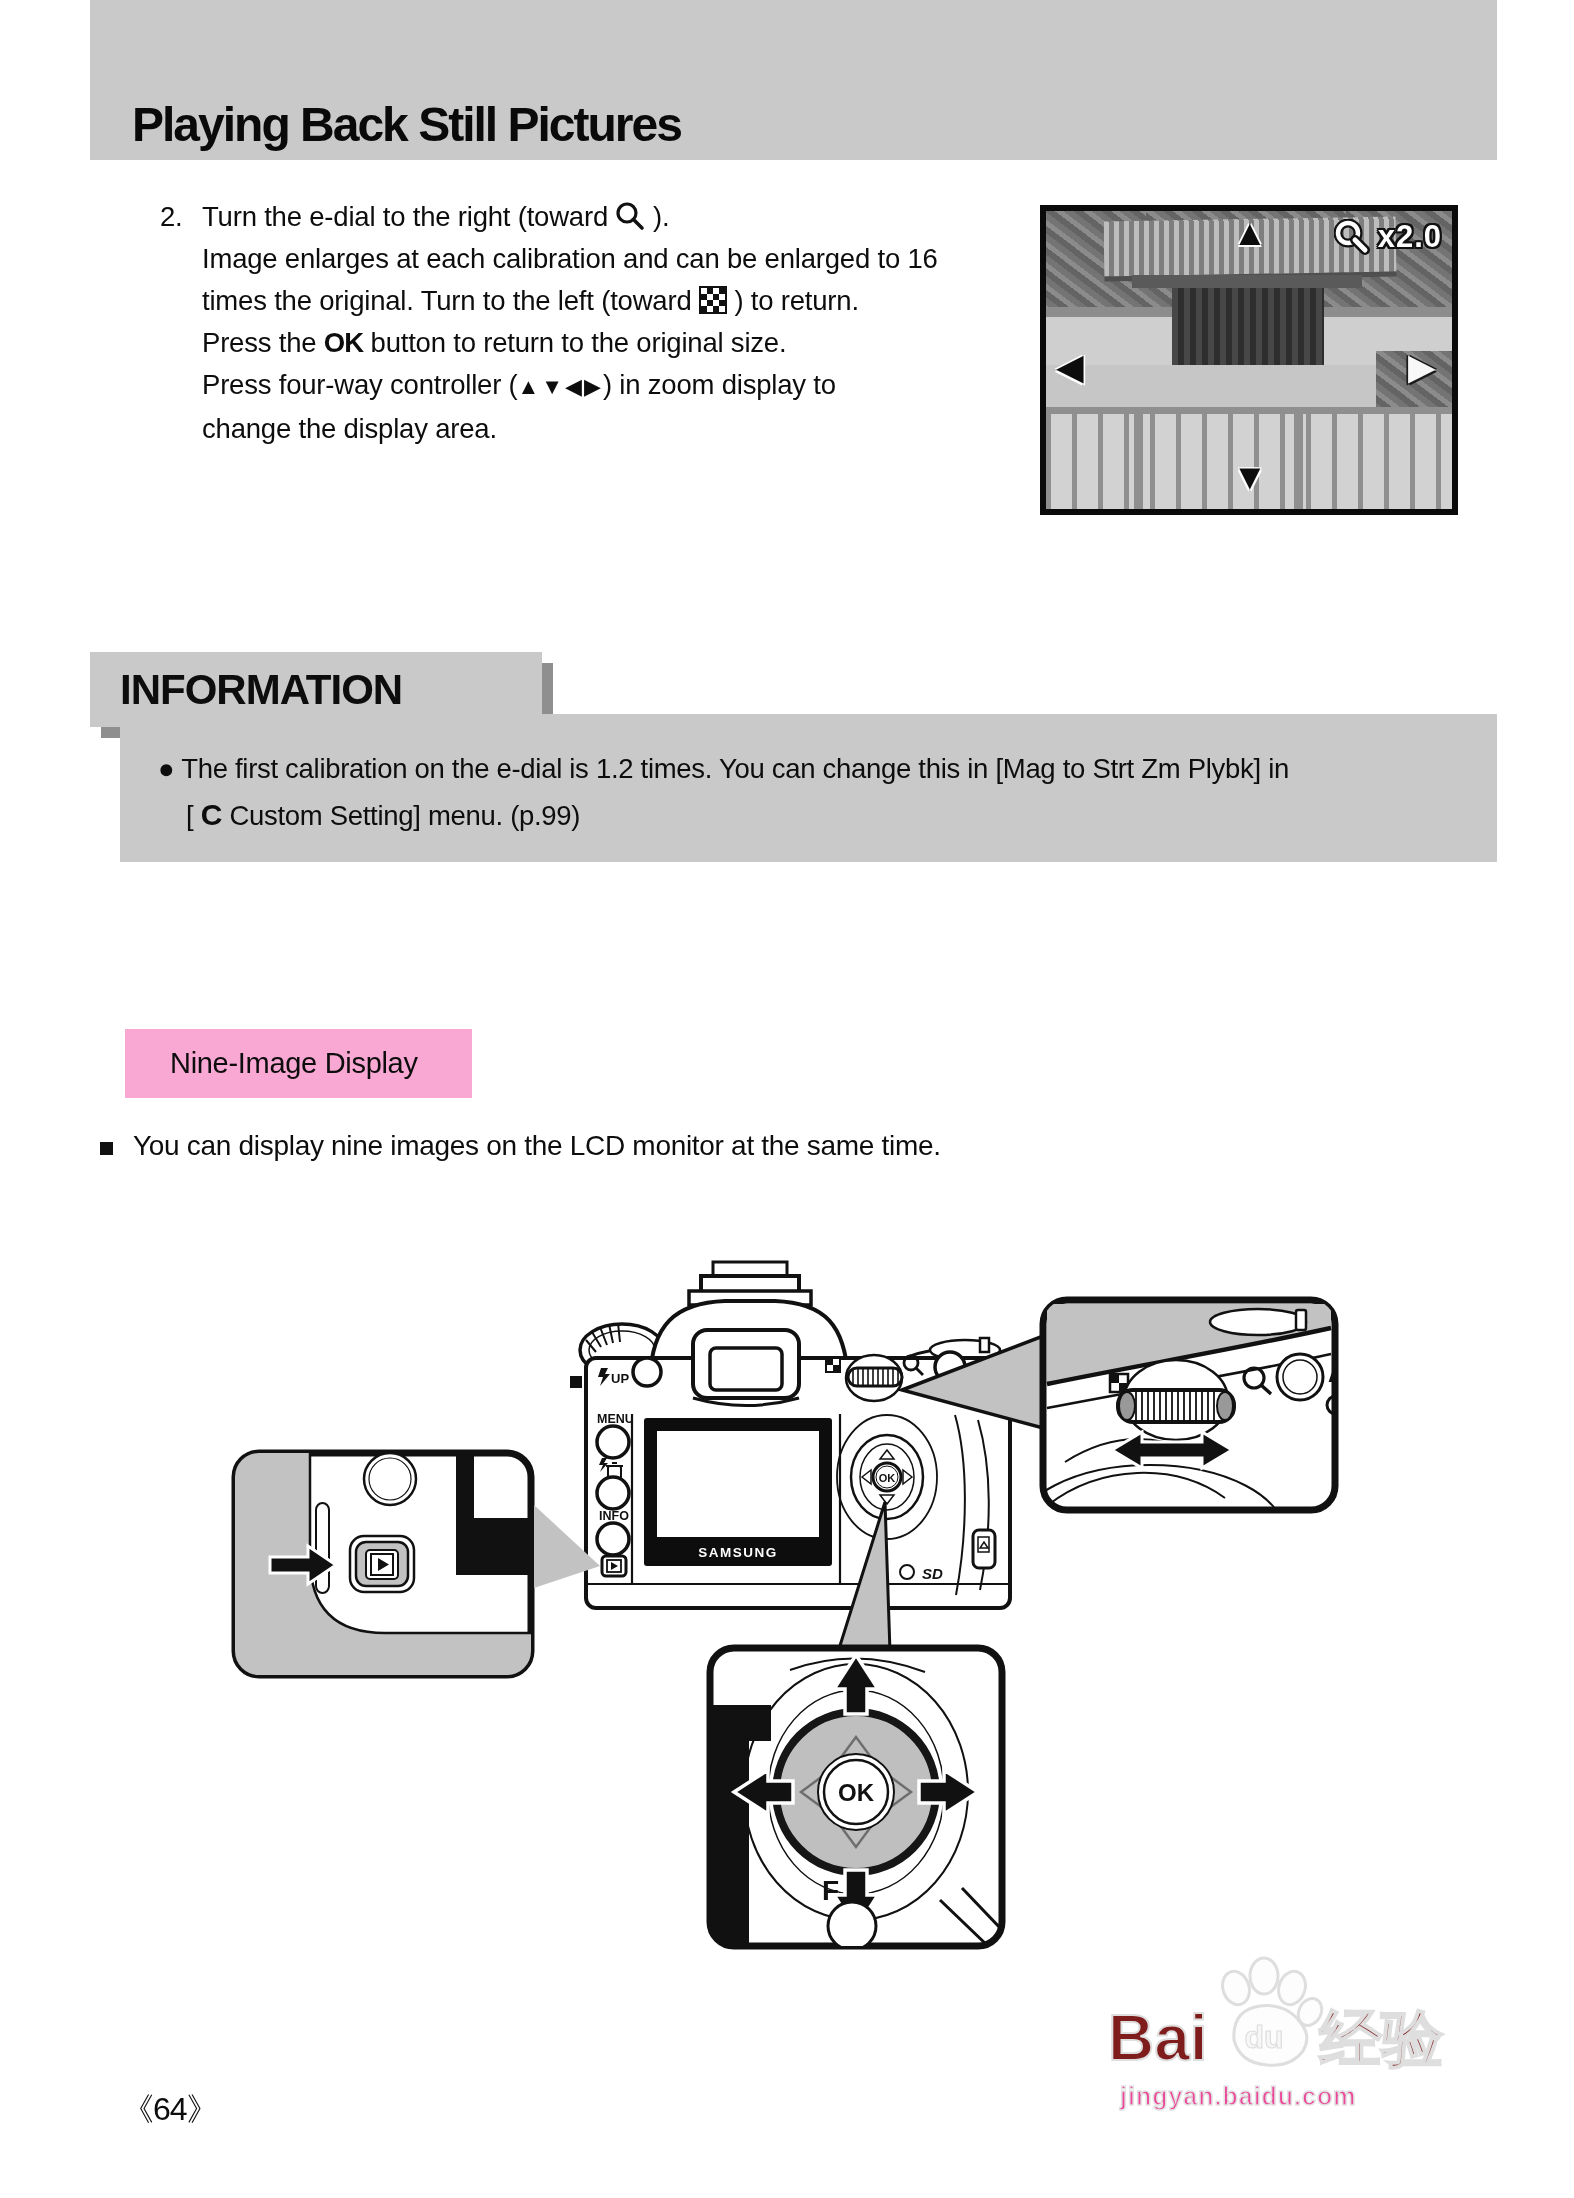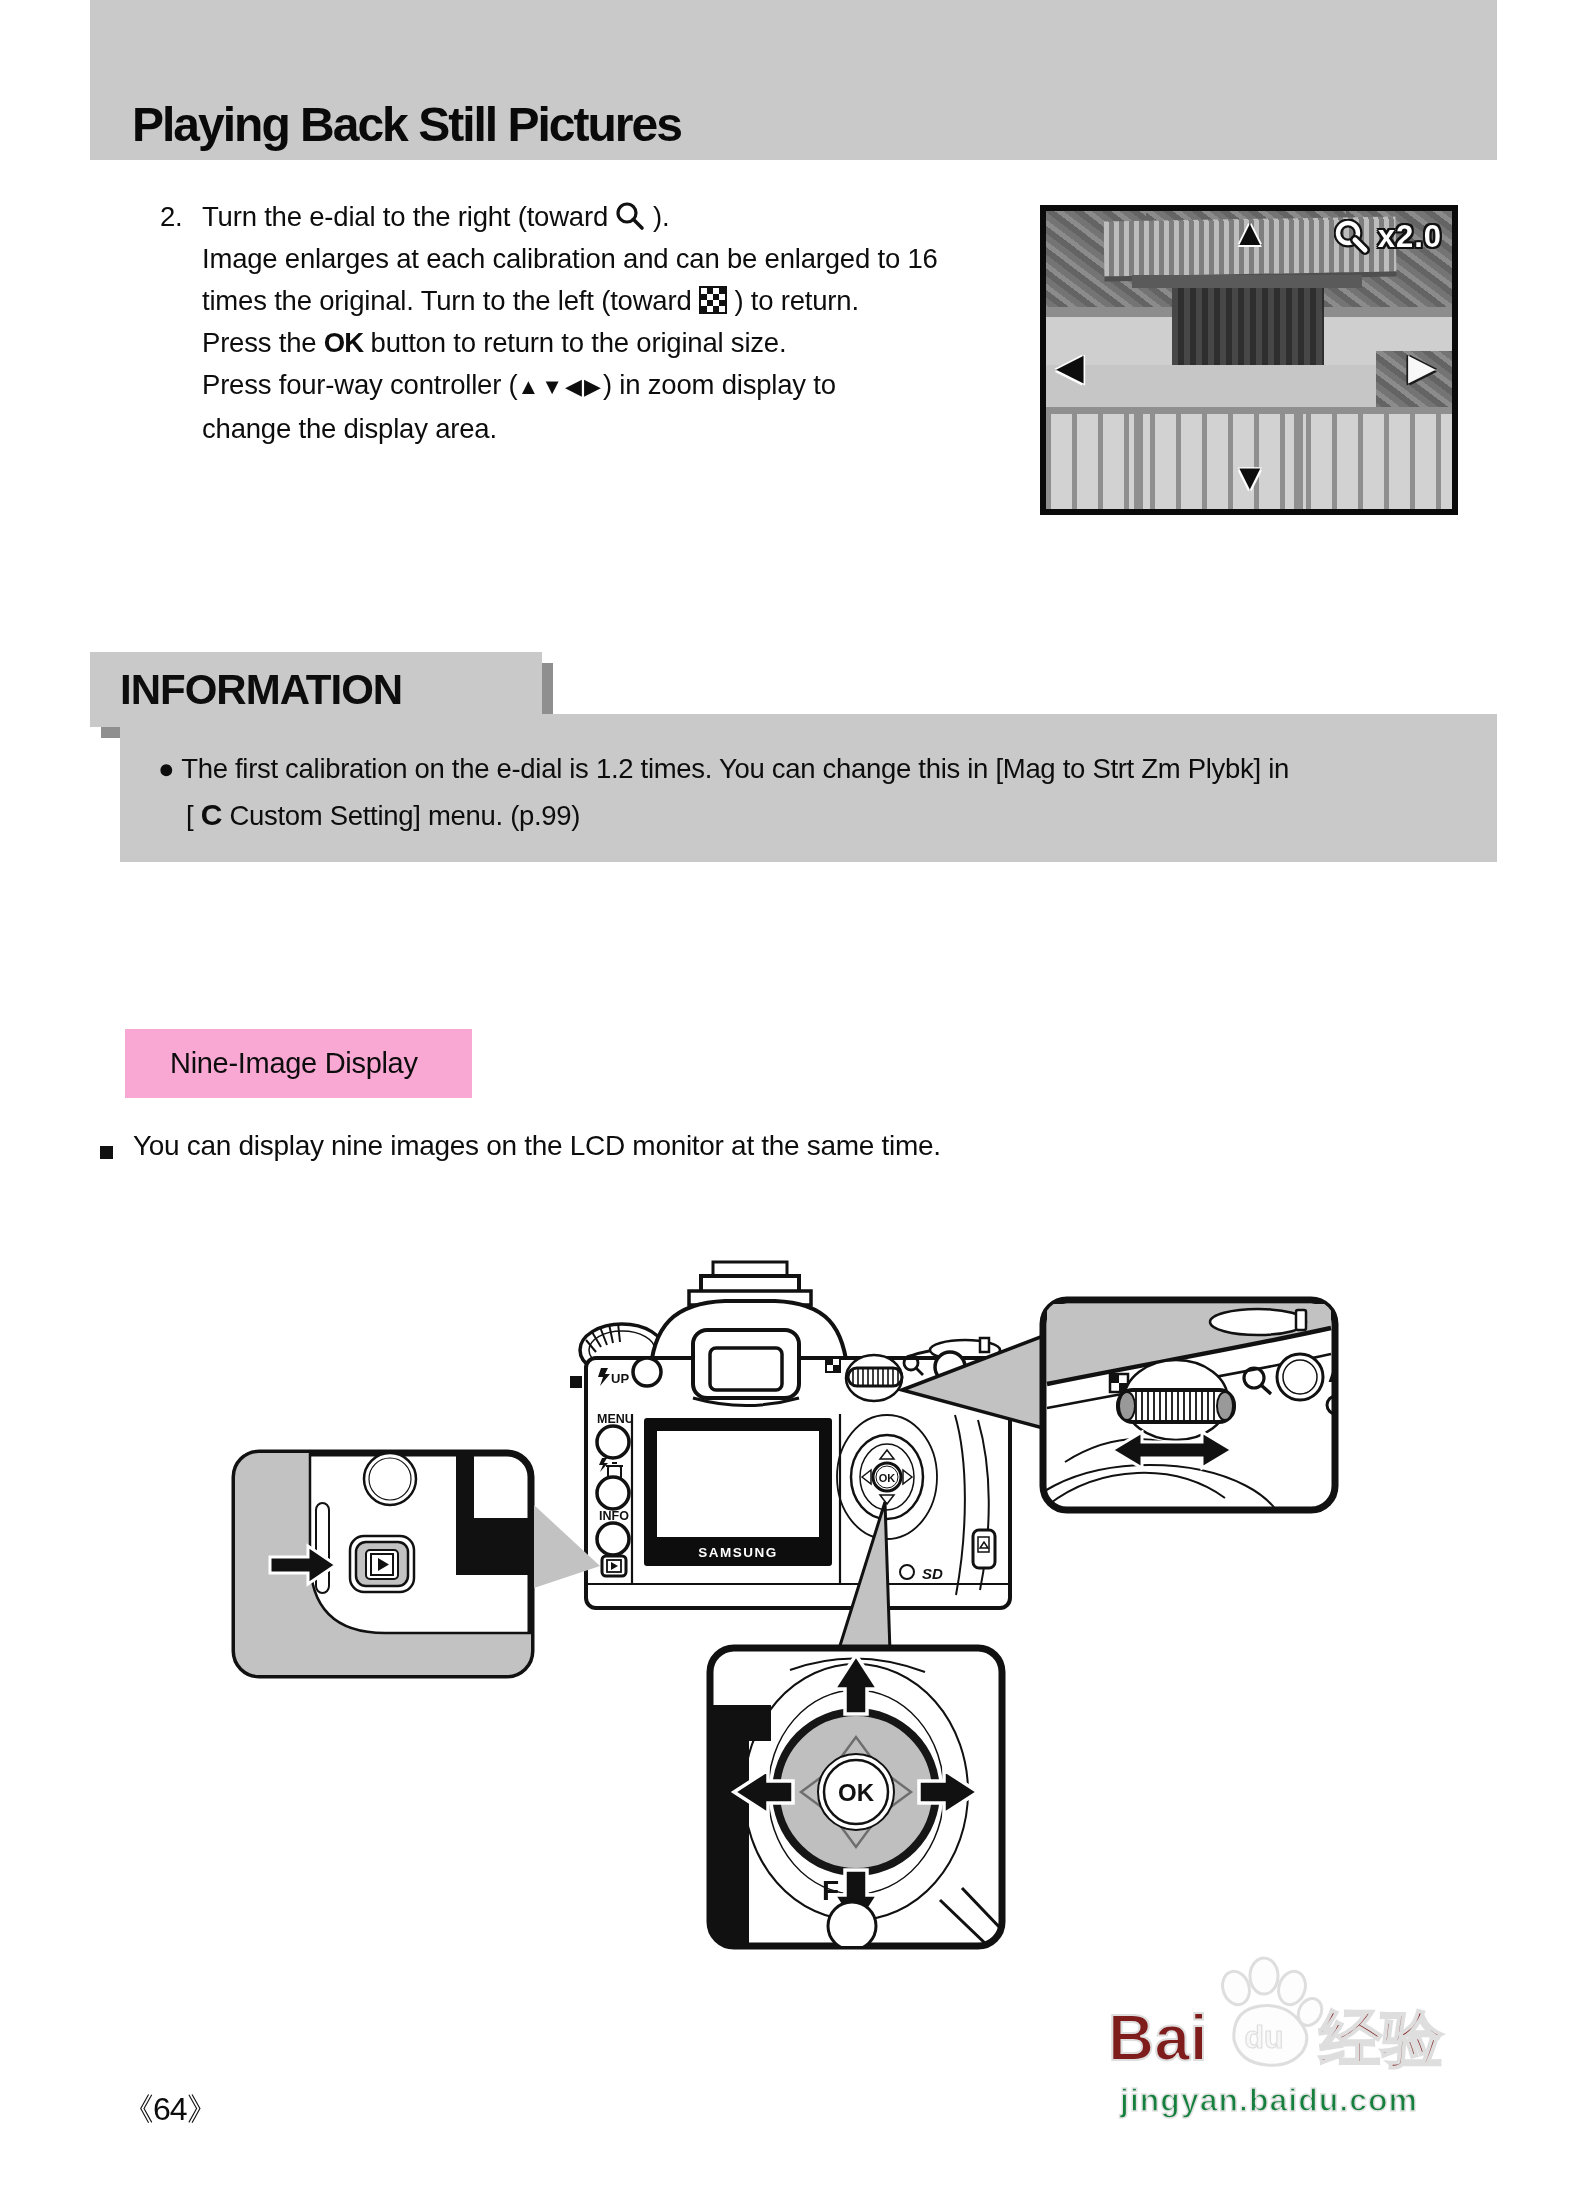--- a/index.html
+++ b/index.html
@@ -45,35 +45,35 @@
              box-shadow:11px 11px 0 #8f8f8f;display:flex;align-items:center;}
   .infolabel span{font-size:42px;font-weight:bold;letter-spacing:-1px;margin-left:30px;}
   .infobox{position:absolute;left:120px;top:714px;width:1377px;height:148px;background:#c9c9c9;}
   .infobox .txt{position:absolute;left:38px;top:32px;font-size:27.5px;line-height:46px;letter-spacing:-0.3px;}
   .infobox .ind{margin-left:28px;}
   .bigc{font-weight:bold;font-size:30px;}
   
   .ninelabel{position:absolute;left:125px;top:1029px;width:347px;height:69px;background:#f9a8d4;
              display:flex;align-items:center;}
   .ninelabel span{font-size:29px;margin-left:45px;letter-spacing:-0.3px;}
-  .ninebullet{position:absolute;left:100px;top:1130px;display:flex;align-items:center;}
+  .ninebullet{position:absolute;left:100px;top:1130px;display:flex;align-items:flex-start;}
   .sqb{width:13px;height:13px;background:#111;margin-top:12px;}
   .ninebullet span{font-size:28px;margin-left:20px;letter-spacing:-0.3px;}
   
   .diagram{position:absolute;left:150px;top:1200px;}
   
   .pagenum{position:absolute;left:122px;top:2088px;font-size:32px;letter-spacing:-1px;}
   
   .wm{position:absolute;left:1108px;top:1948px;width:400px;}
   .wm-row{display:flex;align-items:flex-end;}
   .wm-txt{font-weight:bold;color:#7f1d1d;margin-top:32px;-webkit-text-stroke:2px #dedede;}
   .wm-bai{font-size:64px;line-height:1;}
   .wm-cn{font-size:62px;line-height:1;font-family:sans-serif;text-align:center;}
-  .wm-site{font-size:32px;letter-spacing:1px;margin-top:12px;margin-left:12px;
-           font-weight:bold;color:#15803d;-webkit-text-stroke:1.5px #e2e2e2;}
+  .wm-site{font-size:25px;letter-spacing:1px;margin-top:12px;margin-left:12px;
+           font-weight:bold;color:#ec4899;-webkit-text-stroke:1.5px #e2e2e2;}
 </style>
 </head>
 <body>
 
 <div id="page">
 
   <div class="hdr">
     <h1>Playing Back Still Pictures</h1>
   </div>
 

